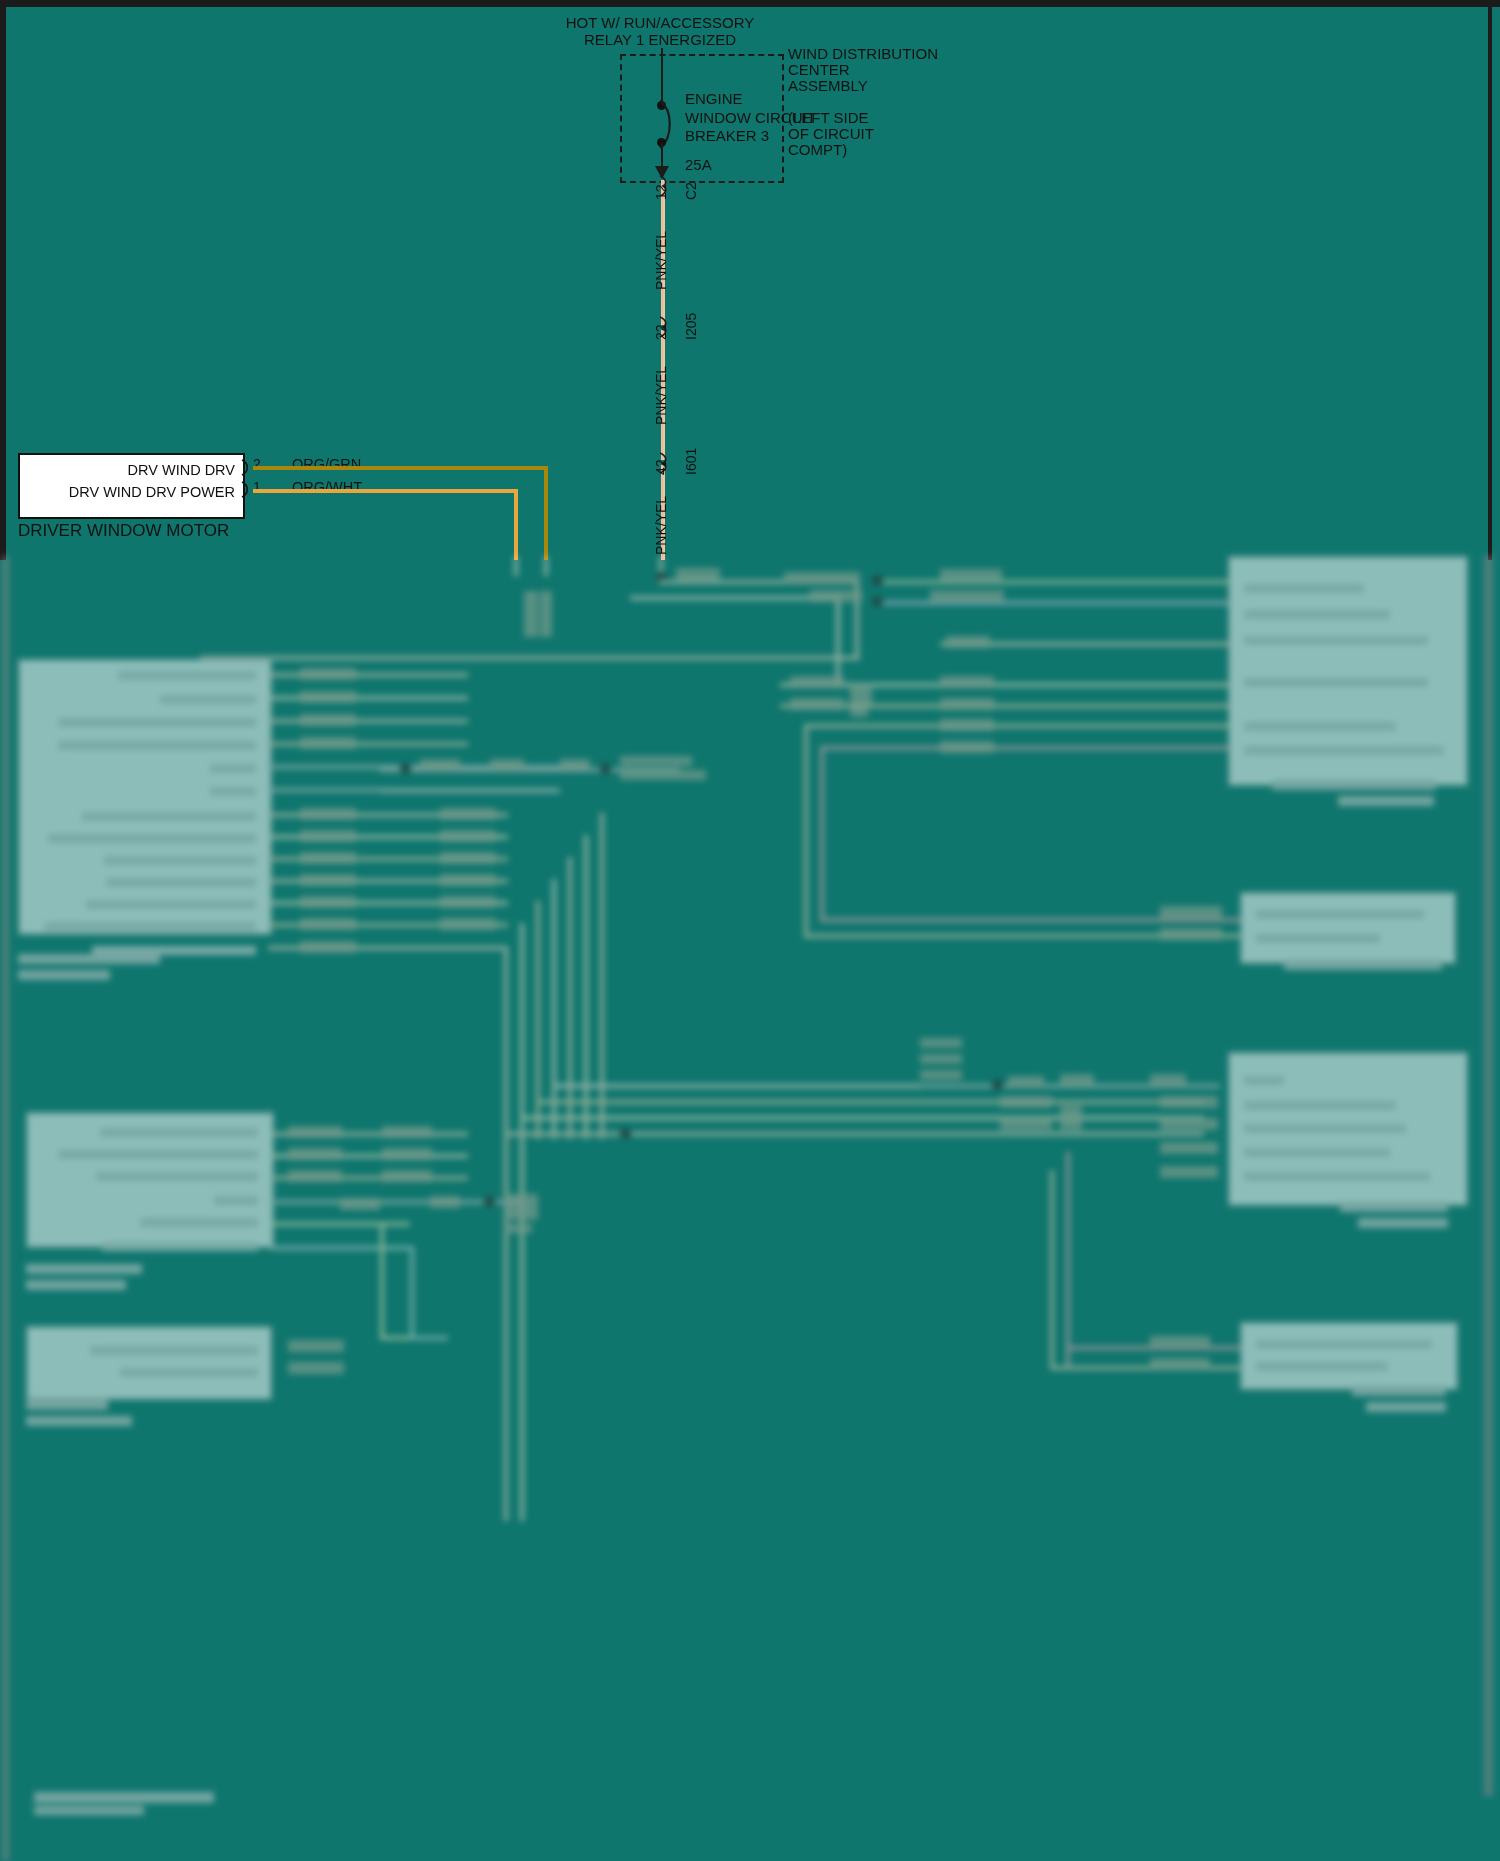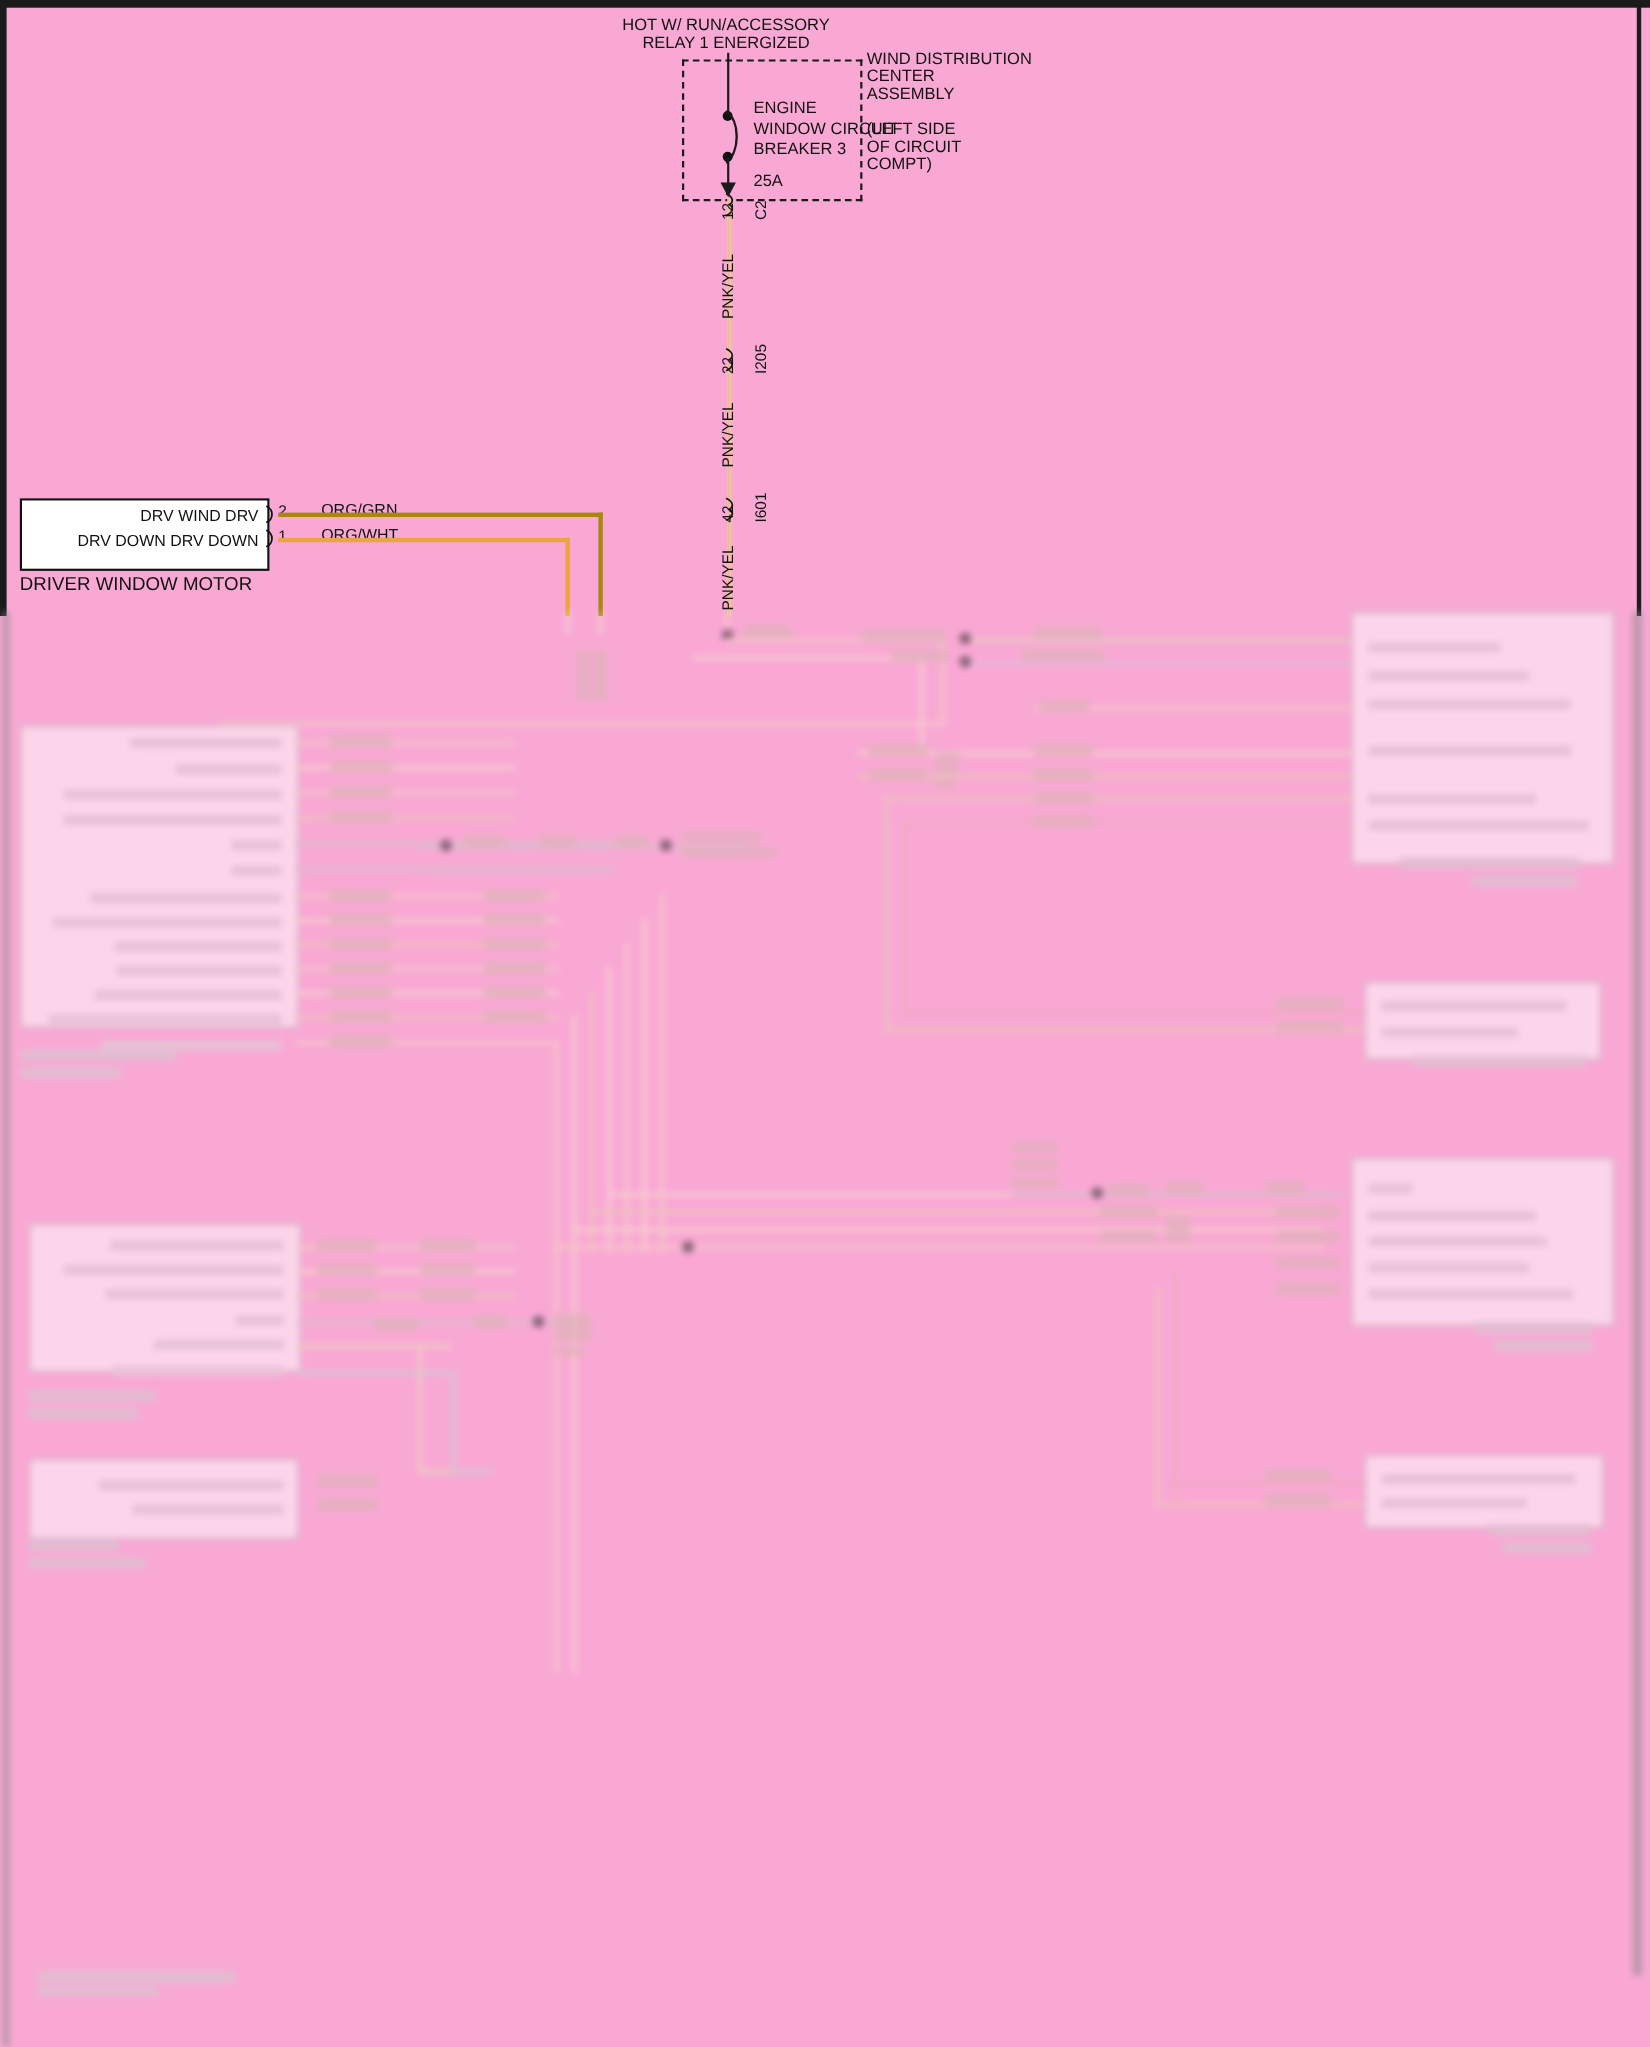--- a/index.html
+++ b/index.html
@@ -3,21 +3,21 @@
 <meta charset="utf-8">
 <title>Power Window Wiring Diagram</title>
 <style>
   html,body{margin:0;padding:0;background:#ffffff;}
   body{font-family:"Liberation Sans", sans-serif;}
 
   #page{
     position:relative;
     width:1500px;
     height:1861px;
-    background:#f9a8d4;
+    background:#0f766e;
     overflow:hidden;
   }
 
   
   .border-top{position:absolute;left:0;top:0;width:1500px;height:7px;background:#1b1b1b;}
   .border-left-sharp{position:absolute;left:0;top:0;width:6px;height:560px;background:#1b1b1b;}
   .border-right-sharp{position:absolute;left:1488px;top:0;width:4px;height:560px;background:#1b1b1b;}
 
   .blur-layer{
     position:absolute;left:0;top:556px;width:1500px;height:1305px;
@@ -189,21 +189,21 @@
     <div class="vert-label" style="left:683px;top:340px;">I205</div>
     <div class="vert-label" style="left:653px;top:425px;">PNK/YEL</div>
 
     <div class="vert-label" style="left:653px;top:475px;">42</div>
     <div class="vert-label" style="left:683px;top:475px;">I601</div>
     <div class="vert-label" style="left:653px;top:555px;">PNK/YEL</div>
 
     <div class="motor-box"></div>
 
     <div class="pinlbl" style="left:40px;top:462px;width:195px;">DRV WIND DRV</div>
-    <div class="pinlbl" style="left:40px;top:484px;width:195px;">DRV DOWN DRV DOWN</div>
+    <div class="pinlbl" style="left:40px;top:484px;width:195px;">DRV WIND DRV POWER</div>
 
     <div class="conn-hook" style="left:240px;top:459px;">
       <svg width="13" height="17" viewBox="0 0 13 17">
         <path d="M2 1 C 9 4, 9 13, 2 16" fill="none" stroke="#111" stroke-width="1.6"></path>
       </svg>
     </div>
     <div class="conn-hook" style="left:240px;top:481px;">
       <svg width="13" height="17" viewBox="0 0 13 17">
         <path d="M2 1 C 9 4, 9 13, 2 16" fill="none" stroke="#111" stroke-width="1.6"></path>
       </svg>

